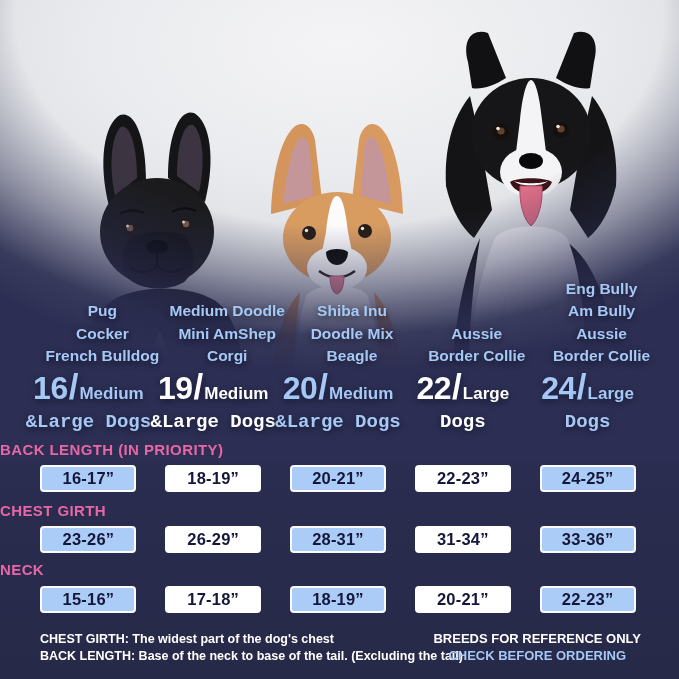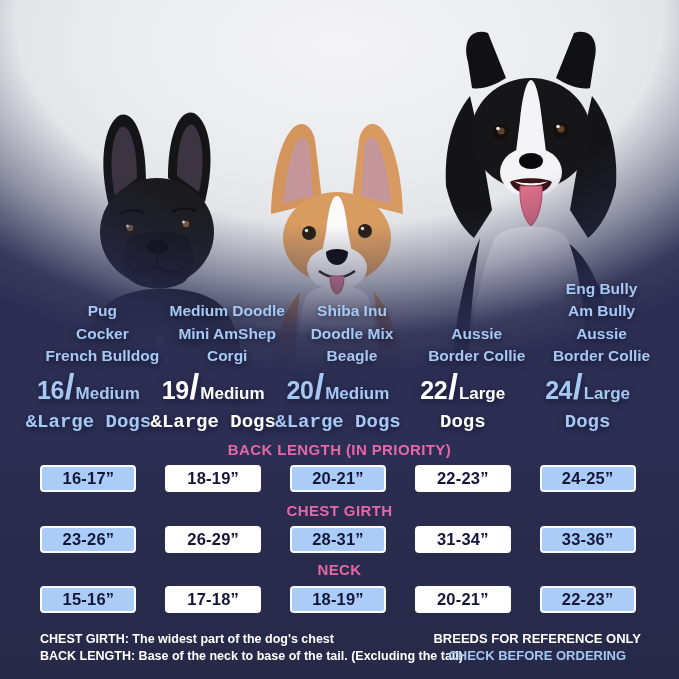--- a/index.html
+++ b/index.html
@@ -26,29 +26,29 @@
   .breeds-row{top:274px;height:94px;}
   .breeds-row .col{justify-content:flex-end;}
   .breed-line{
     color:#a6c8f4;font-size:15.5px;font-weight:700;line-height:22.6px;white-space:nowrap;
     text-shadow:0 2px 6px rgba(8,10,25,.6);
     margin-left:28px;
   }
   
   .sizes-row{top:370px;height:60px;}
   .size-main{line-height:33px;white-space:nowrap;text-shadow:0 2px 6px rgba(8,10,25,.55);}
-  .size-num{font-size:25px;font-weight:800;letter-spacing:-.5px;}
+  .size-num{font-size:32px;font-weight:800;letter-spacing:-.5px;}
   .size-slash{font-size:35px;font-weight:700;margin:0 1px;}
   .size-word{font-size:17px;font-weight:800;}
   .size-sub{font-size:19px;font-weight:800;line-height:24px;white-space:nowrap;text-shadow:0 2px 6px rgba(8,10,25,.55);font-family:Liberation Mono, monospace;}
   .tone-blue{color:#a6c8f4;}
   .tone-white{color:#ffffff;}
   
   .section-header{
-    position:absolute;left:0;right:0;text-align:center;
+    position:absolute;left:0;right:0;text-align:left;
     color:#e767a6;font-size:15px;font-weight:800;letter-spacing:.4px;
   }
   .hdr-back{top:441px;}
   .hdr-chest{top:502px;}
   .hdr-neck{top:561px;}
   
   .row-back{top:465px;}
   .row-chest{top:526px;}
   .row-neck{top:586px;}
   .box{

